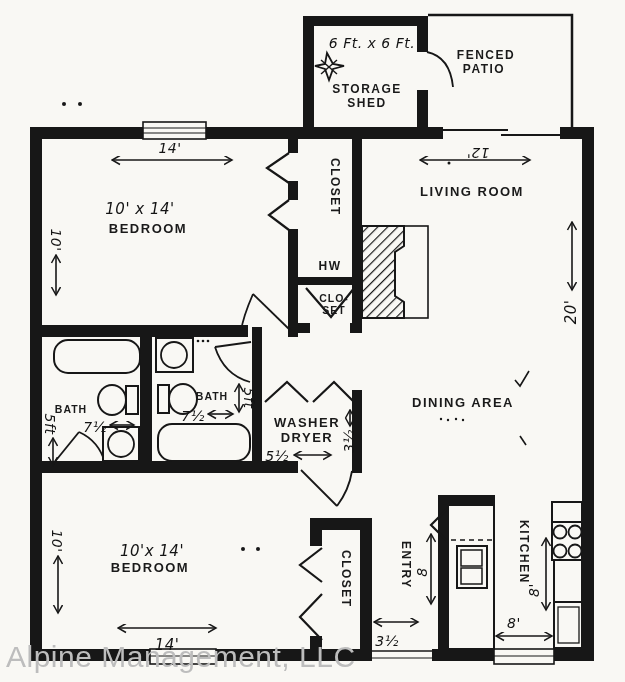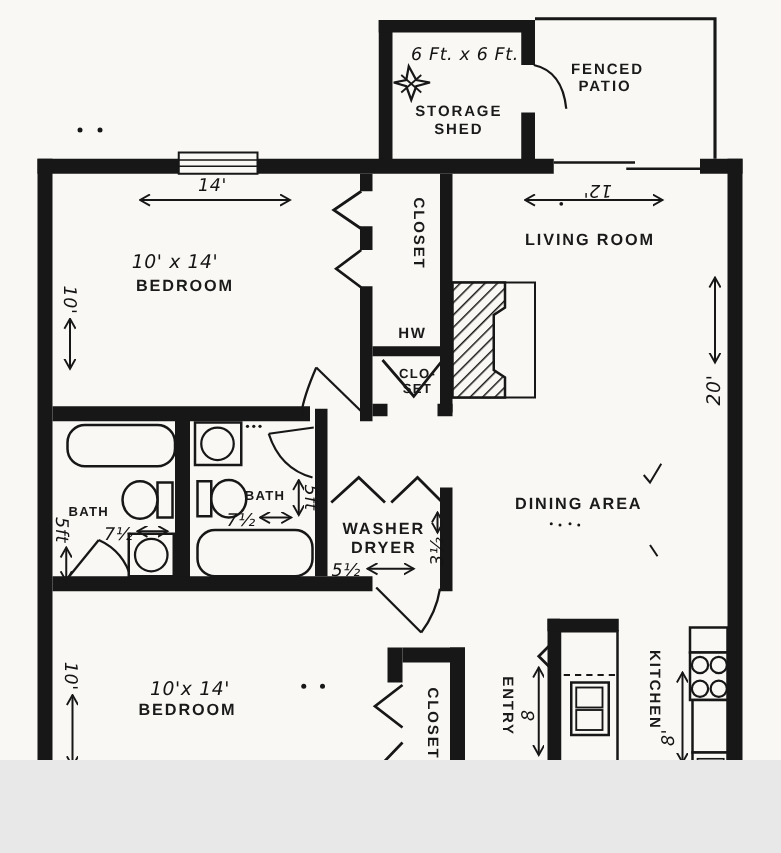--- a/index.html
+++ b/index.html
@@ -1,16 +1,16 @@
 <!DOCTYPE html>
 <html><head>
 <meta charset="utf-8">
 <style>
   html,body{margin:0;padding:0;background:#e8e8e8;}
-  .stage{position:relative;width:625px;height:608px;background:#f9f8f4;overflow:hidden;
+  .stage{position:relative;width:625px;height:682px;background:#f9f8f4;overflow:hidden;
          font-family:"Liberation Sans",sans-serif;text-align:center;}
   svg{position:absolute;left:0;top:0;}
   .lbl{font-family:"Liberation Sans",sans-serif;font-weight:700;fill:#1a1a1a;letter-spacing:1.5px;font-size:13px;}
   .lbl.md{font-size:12px;}
   .lbl.sm{font-size:10.5px;letter-spacing:1px;}
   .hand{font-family:"DejaVu Sans",sans-serif;font-style:italic;fill:#141414;font-size:14px;letter-spacing:0.5px;}
   .hand.big{font-size:15px;}
   .wm{font-family:"Liberation Sans",sans-serif;font-size:30px;fill:#bdbdbd;letter-spacing:0.5px;font-weight:400;}
   .wall{fill:#171717;stroke:none;}
   .thin{stroke:#171717;fill:none;}

